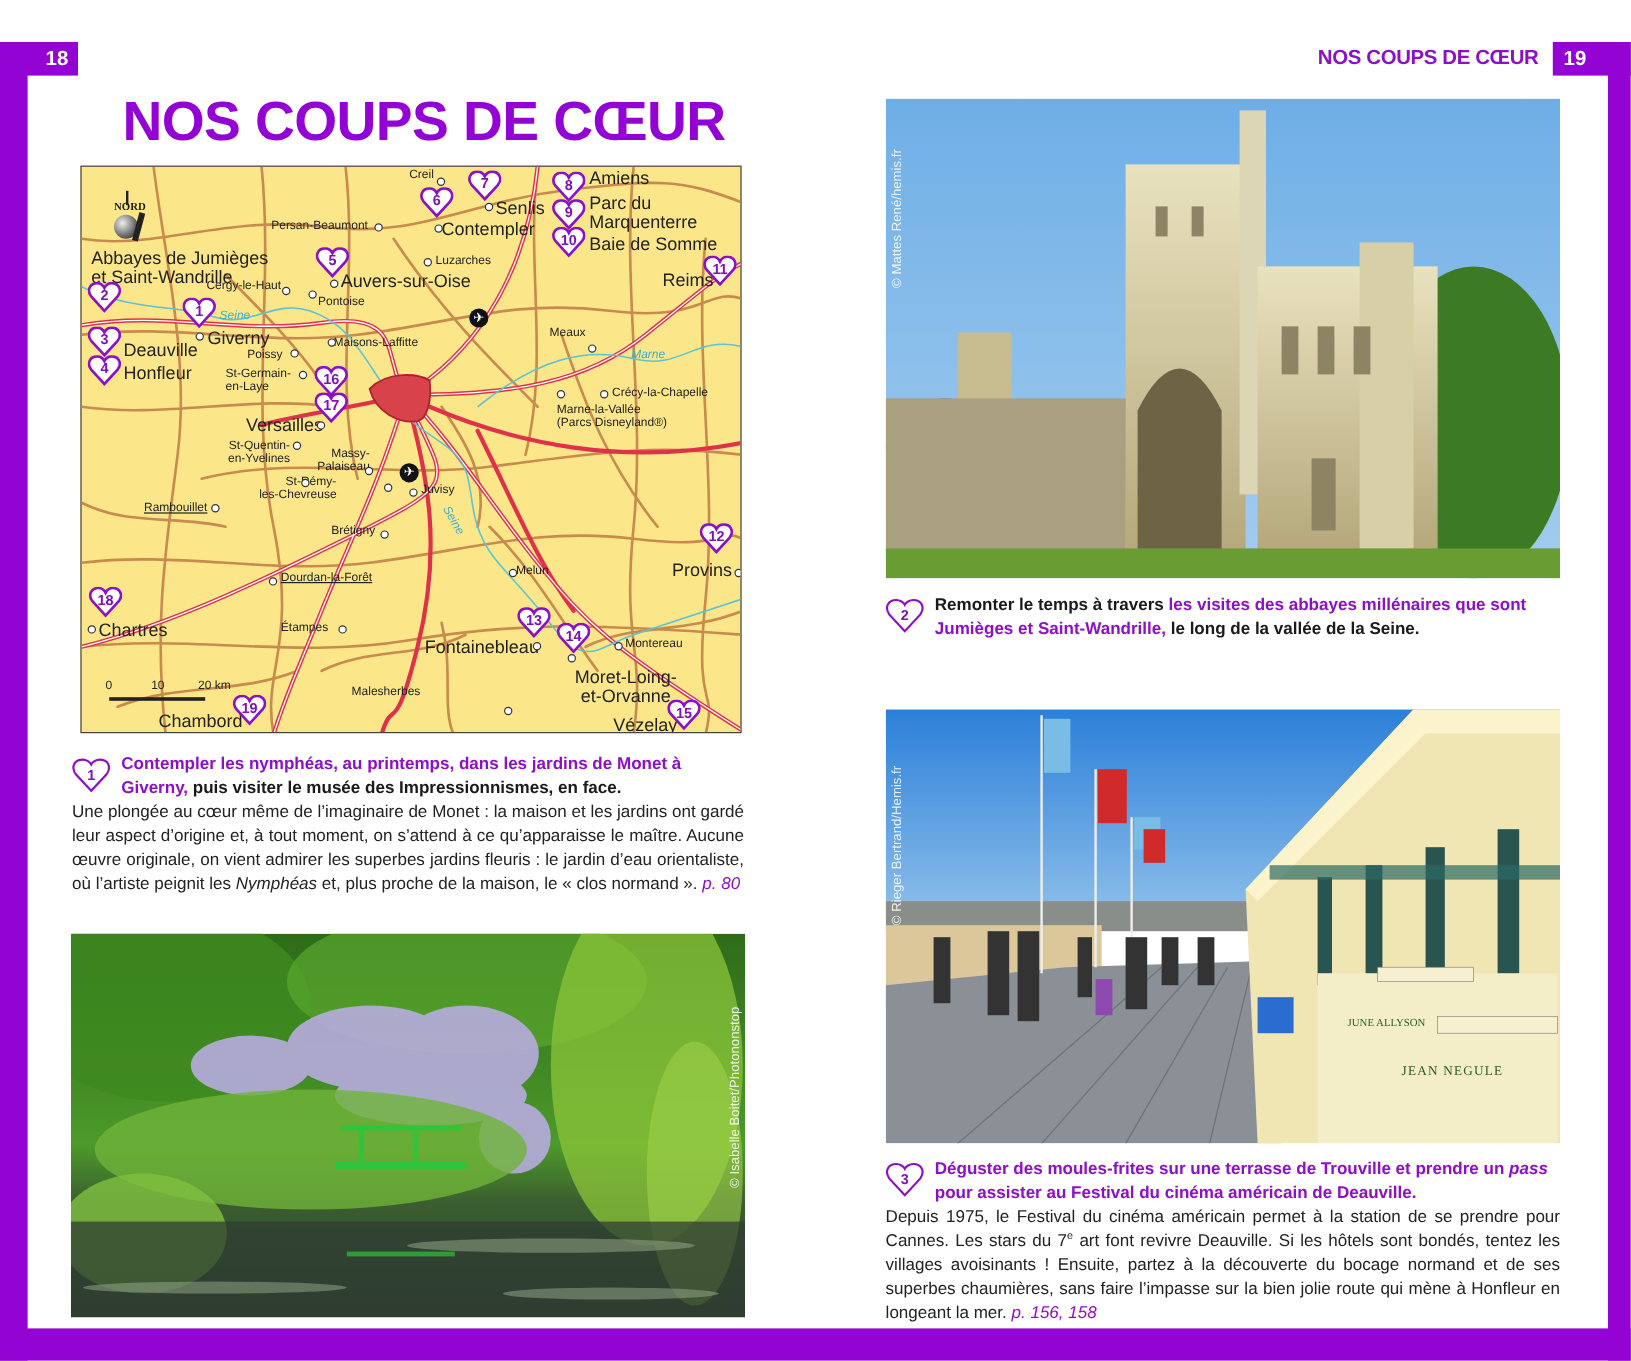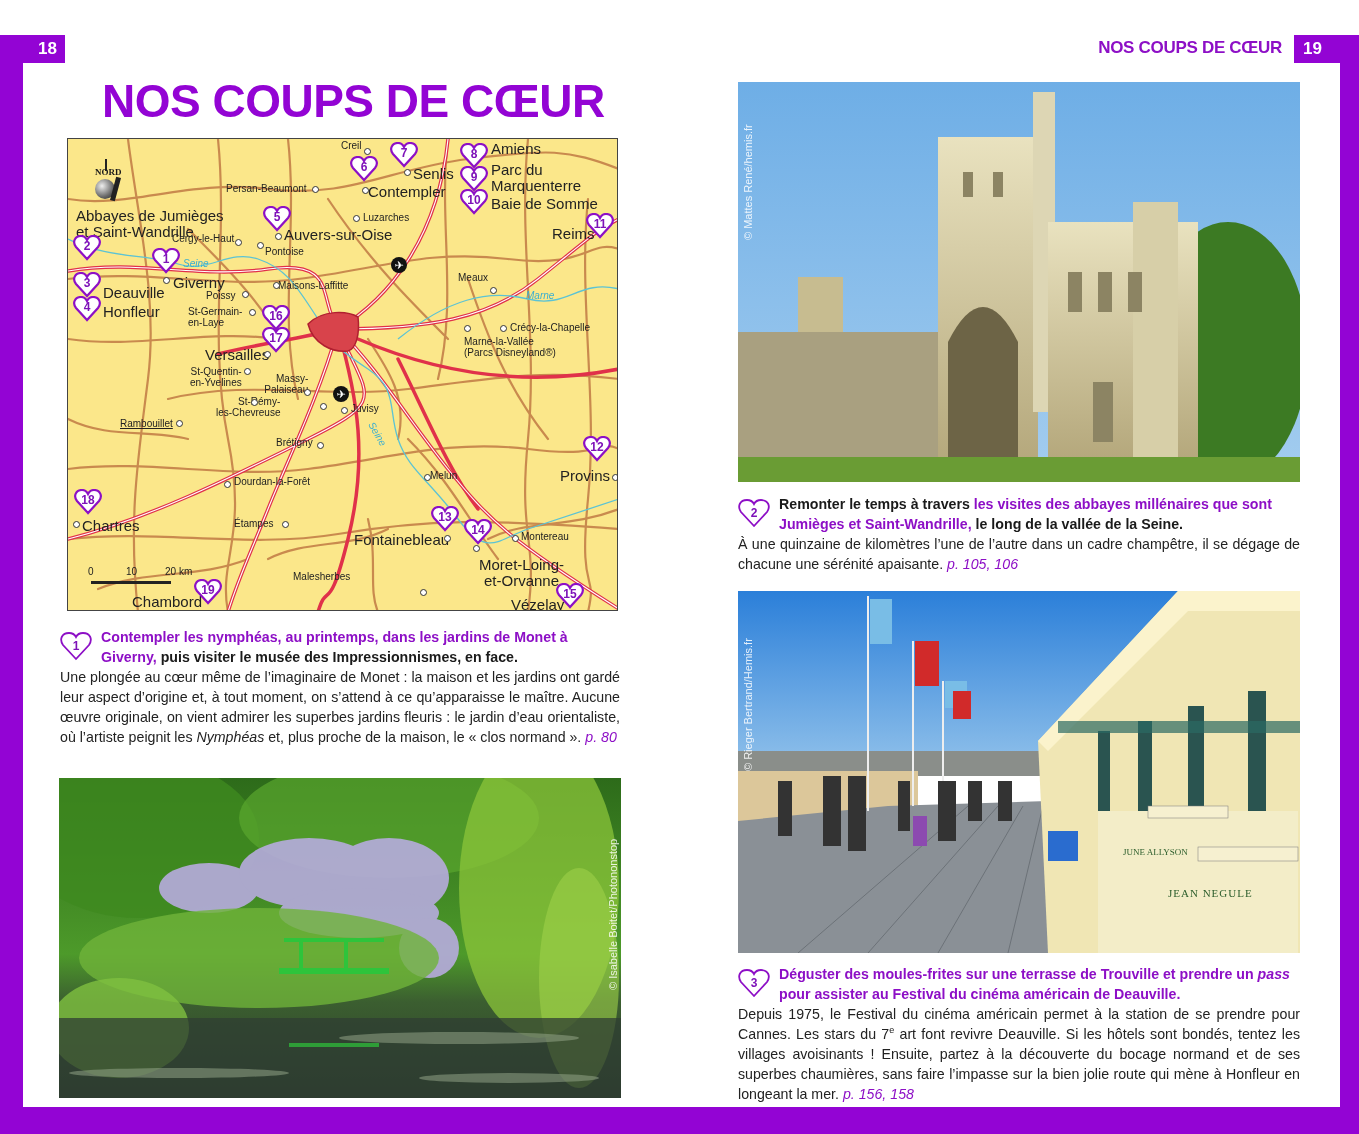--- a/index.html
+++ b/index.html
@@ -170,21 +170,21 @@
   <div class="map-label" style="left:113px;top:258px;margin-left:35px;">
       <div style="padding-left:22px">St-Rémy-</div>
       <div>les-Chevreuse</div>
     </div>
   <div class="map-label" style="left:283px;top:265px;">Juvisy</div>
   <div class="map-label" style="left:296px;top:290px;color:#3aaed0;font-style:italic;transform:rotate(60deg);">Seine</div>
   <div class="map-label" style="left:52px;top:280px;text-decoration:underline;">Rambouillet</div>
   <div class="map-label" style="left:208px;top:299px;">Brétigny</div>
   <div class="map-label big" style="left:492px;top:329px;">Provins</div>
   <div class="map-label" style="left:362px;top:332px;">Melun</div>
-  <div class="map-label" style="left:166px;top:338px;">Dourdan-la-Forêt</div>
+  <div class="map-label" style="left:166px;top:338px;text-decoration:underline;">Dourdan-la-Forêt</div>
   <div class="map-label big" style="left:14px;top:379px;">Chartres</div>
   <div class="map-label" style="left:166px;top:380px;">Étampes</div>
   <div class="map-label big" style="left:286px;top:393px;">Fontainebleau</div>
   <div class="map-label" style="left:453px;top:393px;">Montereau</div>
   <div class="map-label big" style="left:411px;top:418px;text-align:center;">
       <div>Moret-Loing-</div>
       <div>et-Orvanne</div>
     </div>
   <div class="map-label" style="left:225px;top:433px;">Malesherbes</div>
   <div class="map-label big" style="left:64px;top:455px;">Chambord</div>
@@ -433,21 +433,20 @@
   <div class="credit" style="left:4px;top:158px;">© Mattes René/hemis.fr</div>
 </div>
 
 <div class="item" style="left:738px;top:494px;width:562px;">
   <div class="lead">
     <span class="heart"><svg viewBox="0 0 32 30">
           <path d="M16,28 L3,14 C-1,8 2,2 9,2 C12,2 15,4 16,6 C17,4 20,2 23,2 C30,2 33,8 29,14 Z" fill="#fff" stroke="#8d0fc6" stroke-width="1.8"></path>
         </svg><span>2</span></span>
     <span class="dark">Remonter le temps à travers </span><span class="purple">les visites des abbayes millénaires que sont Jumièges et Saint-Wandrille,</span><span class="dark"> le long de la vallée de la Seine.</span>
   </div>
-  <div class="body-text"><span>À une quinzaine de kilomètres l’une de l’autre dans un cadre champêtre, il se dégage de chacune une sérénité apaisante. </span><span class="pageref">p. 105, 106</span></div>
 </div>
 
 <div class="photo" style="left:738px;top:591px;width:562px;height:362px;">
   <svg width="562" height="362">
     <defs>
       <linearGradient id="dv-sky" x1="0" y1="0" x2="0" y2="1">
           <stop offset="0" stop-color="#2b7fd9"></stop>
           <stop offset="1" stop-color="#8fc0ea"></stop>
         </linearGradient>
     </defs>

